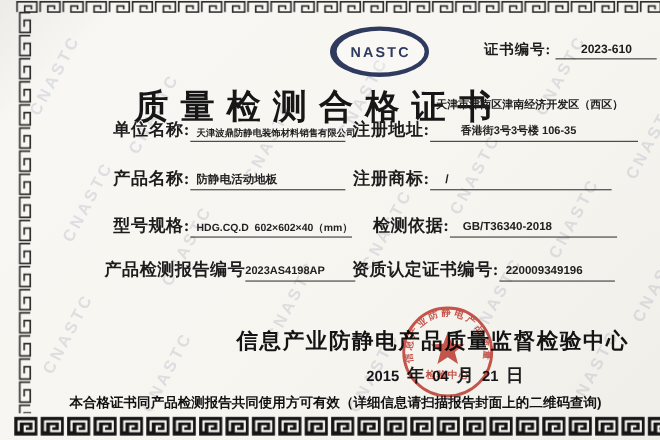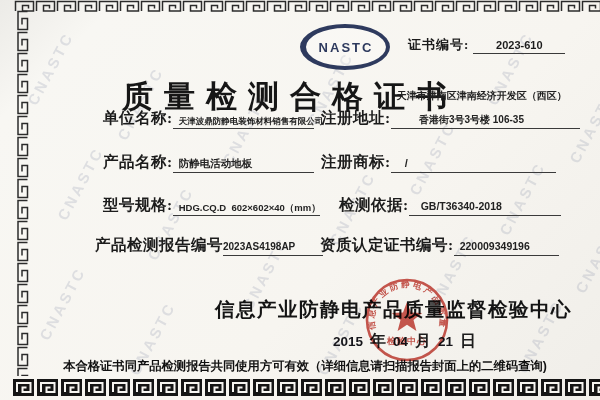--- a/index.html
+++ b/index.html
@@ -31,21 +31,21 @@
   .logo {
     position:absolute; left:300px; top:24px; width:90px; height:46px;
     border:4px solid #2e3a5e; border-left-width:6px; border-radius:50%;
     display:flex; align-items:center; justify-content:center; z-index:2;
     background:rgba(255,255,255,0.25);
   }
   .logo-text {
     font-family:"Liberation Sans", sans-serif; font-weight:bold;
     font-size:13px; letter-spacing:2px; color:#2e3a5e;
   }
-  .cert-no { position:absolute; left:408px; top:36px; z-index:2; display:flex; align-items:flex-end; }
+  .cert-no { position:absolute; left:440px; top:36px; z-index:2; display:flex; align-items:flex-end; }
   .cert-no-label { font-weight:bold; font-size:13px; letter-spacing:1px; }
   .cert-no-box {
     width:92px; border-bottom:1.4px solid #3a3a3a; text-align:center;
     font-weight:bold; font-size:11px; font-family:"Liberation Sans", sans-serif;
     padding-bottom:2px; margin-left:4px;
   }
 
   .title {
     position:absolute; left:0; right:20px; top:76px; text-align:center; z-index:2;
     font-size:31px; font-weight:bold; letter-spacing:11px; color:#161616;

